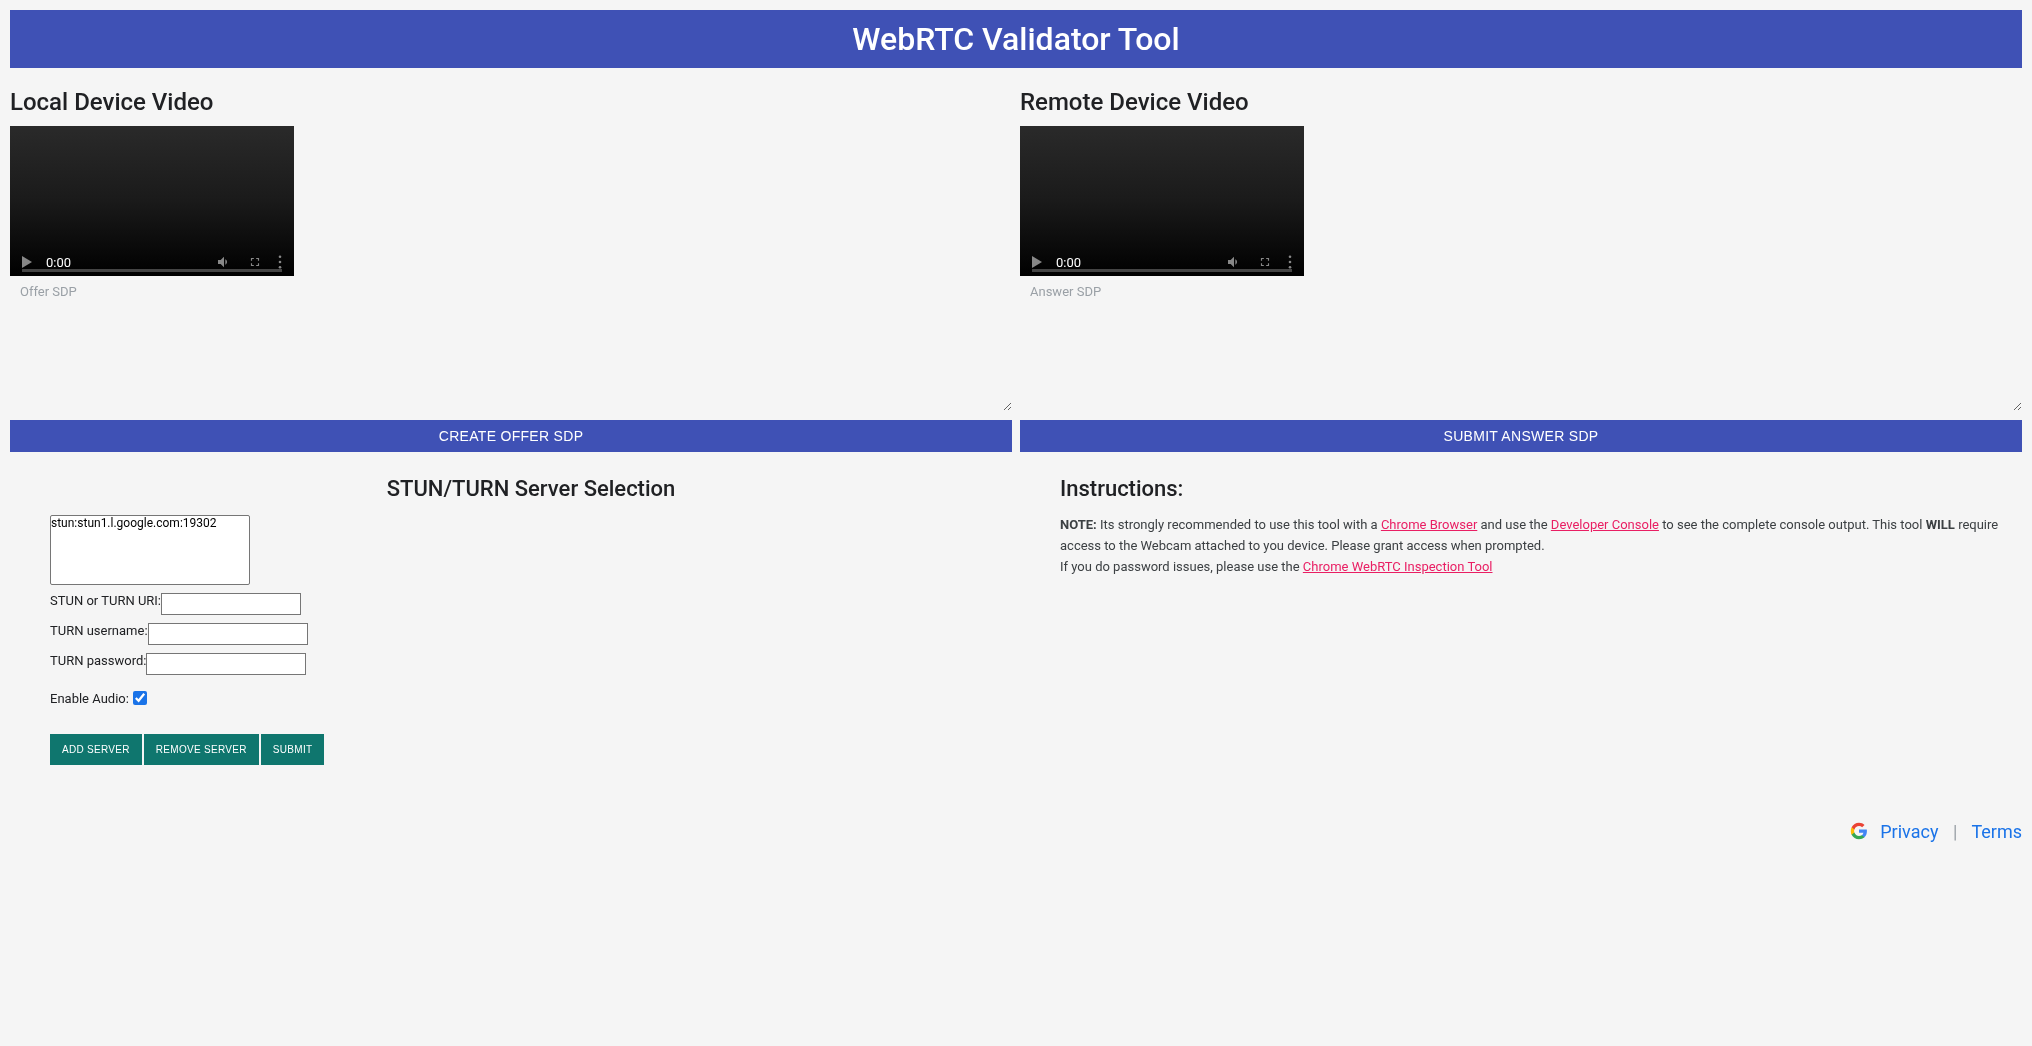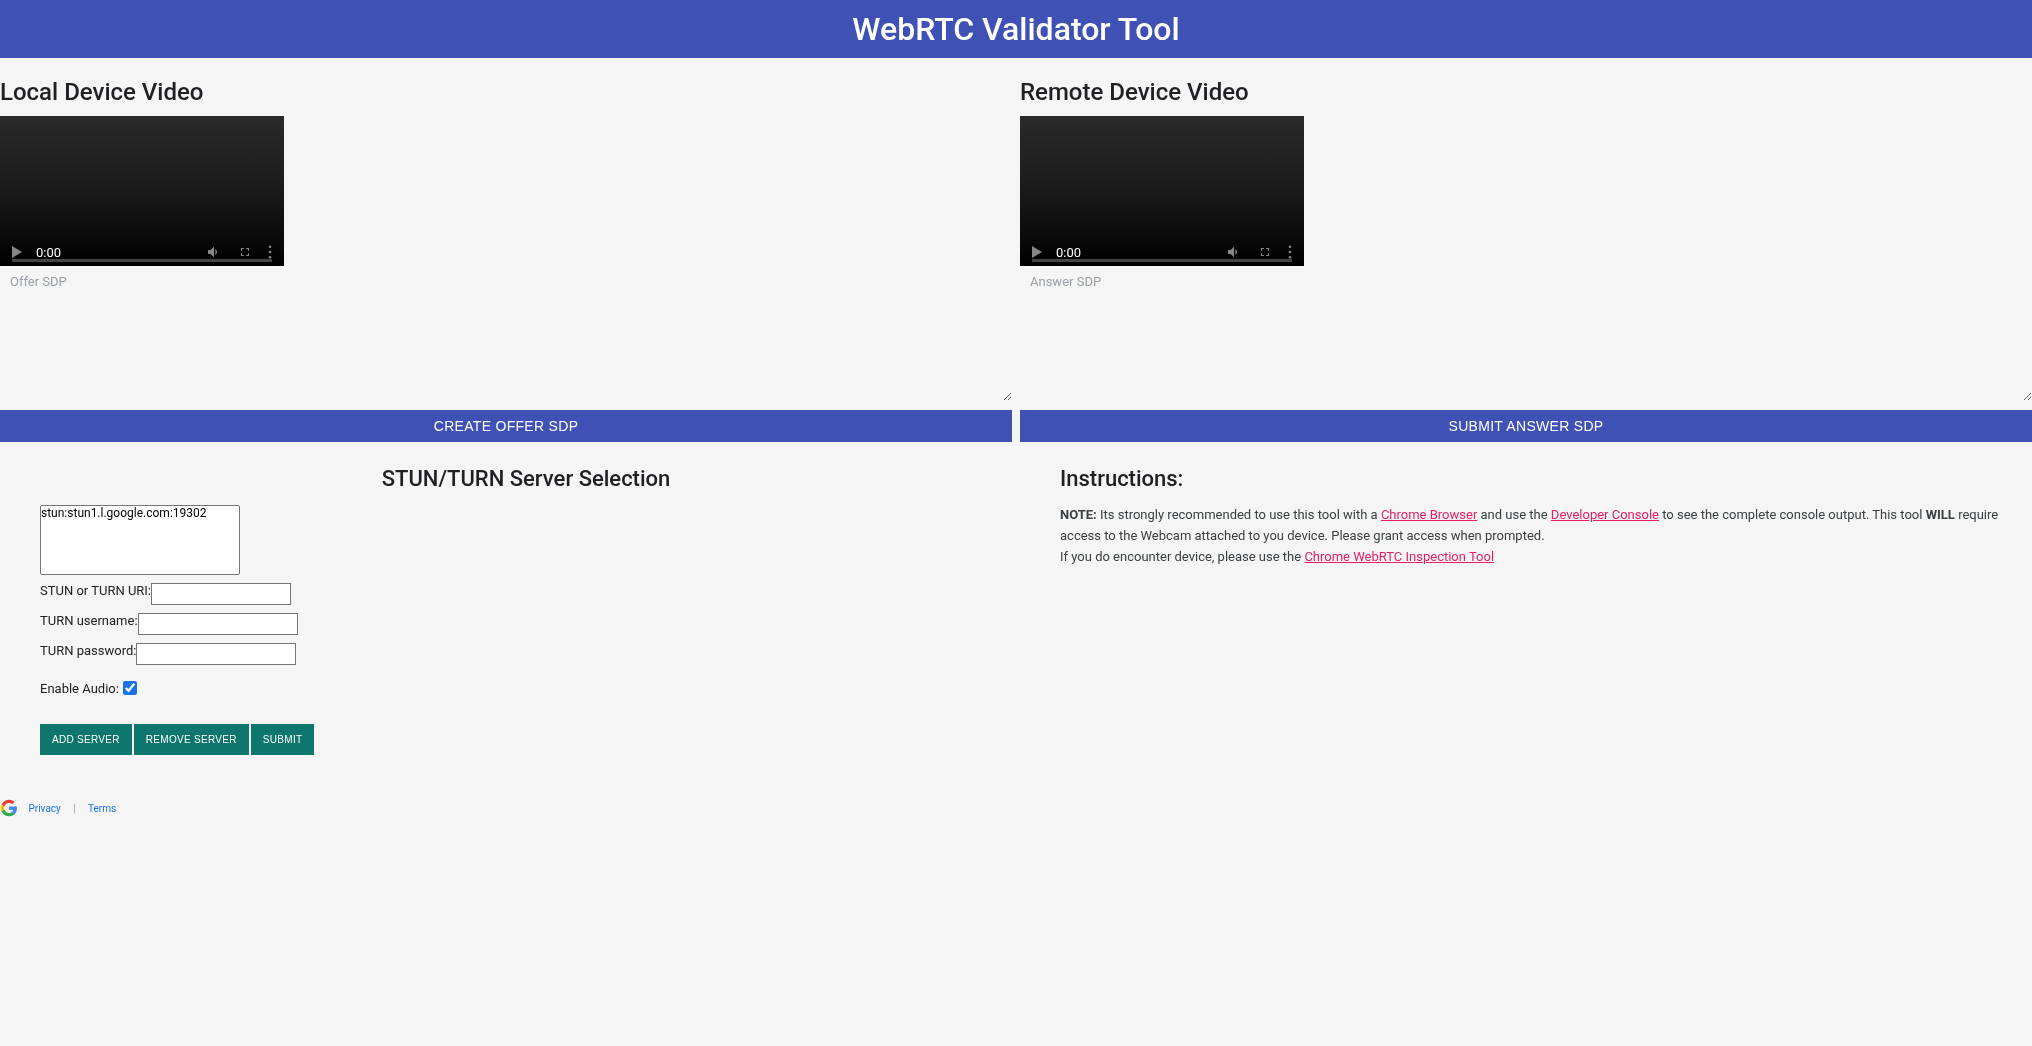--- a/index.html
+++ b/index.html
@@ -3,20 +3,21 @@
   <meta charset="utf-8">
   <style>
     * { box-sizing: border-box; margin: 0; padding: 0; }
     body {
       font-family: Roboto, Arial, sans-serif;
       background: #f5f5f5;
       font-size: 14px;
       color: #202124;
     }
     .container {
+      padding: 10px;
     }
     .title-bar {
       background: #3f51b5;
       color: #fff;
       text-align: center;
       padding: 10px 0;
       font-size: 32px;
       font-weight: 500;
     }
     .split {
@@ -184,23 +185,23 @@
       font-size: 13px;
       color: #3c4043;
       line-height: 1.6;
     }
     .instructions-text a {
       color: #e91e63;
       text-decoration: underline;
     }
     .bold { font-weight: 700; }
     .footer {
-      margin-top: 44px;
-      text-align: left;
-      font-size: 10px;
+      margin-top: 56px;
+      text-align: right;
+      font-size: 18px;
       color: #5f6368;
     }
     .footer a {
       color: #1a73e8;
       text-decoration: none;
     }
     .footer-sep {
       margin: 0 10px;
       color: #9aa0a6;
     }
@@ -322,21 +323,21 @@
         <button class="small-btn">SUBMIT</button>
       </div>
     </div>
 
     <div class="instructions-col">
       <div class="instructions-heading">Instructions:</div>
       <p class="instructions-text">
         <span class="bold">NOTE:</span><span> Its strongly recommended to use this tool with a </span><a href="#">Chrome Browser</a><span> and use the </span><a href="#">Developer Console</a><span> to see the complete console output. This tool </span><span class="bold">WILL</span><span> require access to the Webcam attached to you device. Please grant access when prompted.</span>
       </p>
       <p class="instructions-text">
-        <span>If you do encounter device, please use the </span><a href="#">Chrome WebRTC Inspection Tool</a>
+        <span>If you do password issues, please use the </span><a href="#">Chrome WebRTC Inspection Tool</a>
       </p>
     </div>
   </div>
 
   <div class="footer">
     <span class="google-g">
       <svg width="18" height="18" viewBox="0 0 48 48">
         <path fill="#4285F4" d="M45.12 24.5c0-1.56-.14-3.06-.4-4.5H24v8.51h11.84c-.51 2.75-2.06 5.08-4.39 6.64v5.52h7.11c4.16-3.83 6.56-9.47 6.56-16.17z"></path>
         <path fill="#34A853" d="M24 46c5.94 0 10.92-1.97 14.56-5.33l-7.11-5.52c-1.97 1.32-4.49 2.1-7.45 2.1-5.73 0-10.58-3.87-12.31-9.07H4.34v5.7C7.96 41.07 15.4 46 24 46z"></path>
         <path fill="#FBBC05" d="M11.69 28.18C11.25 26.86 11 25.45 11 24s.25-2.86.69-4.18v-5.7H4.34C2.85 17.09 2 20.45 2 24s.85 6.91 2.34 9.88l7.35-5.7z"></path>

